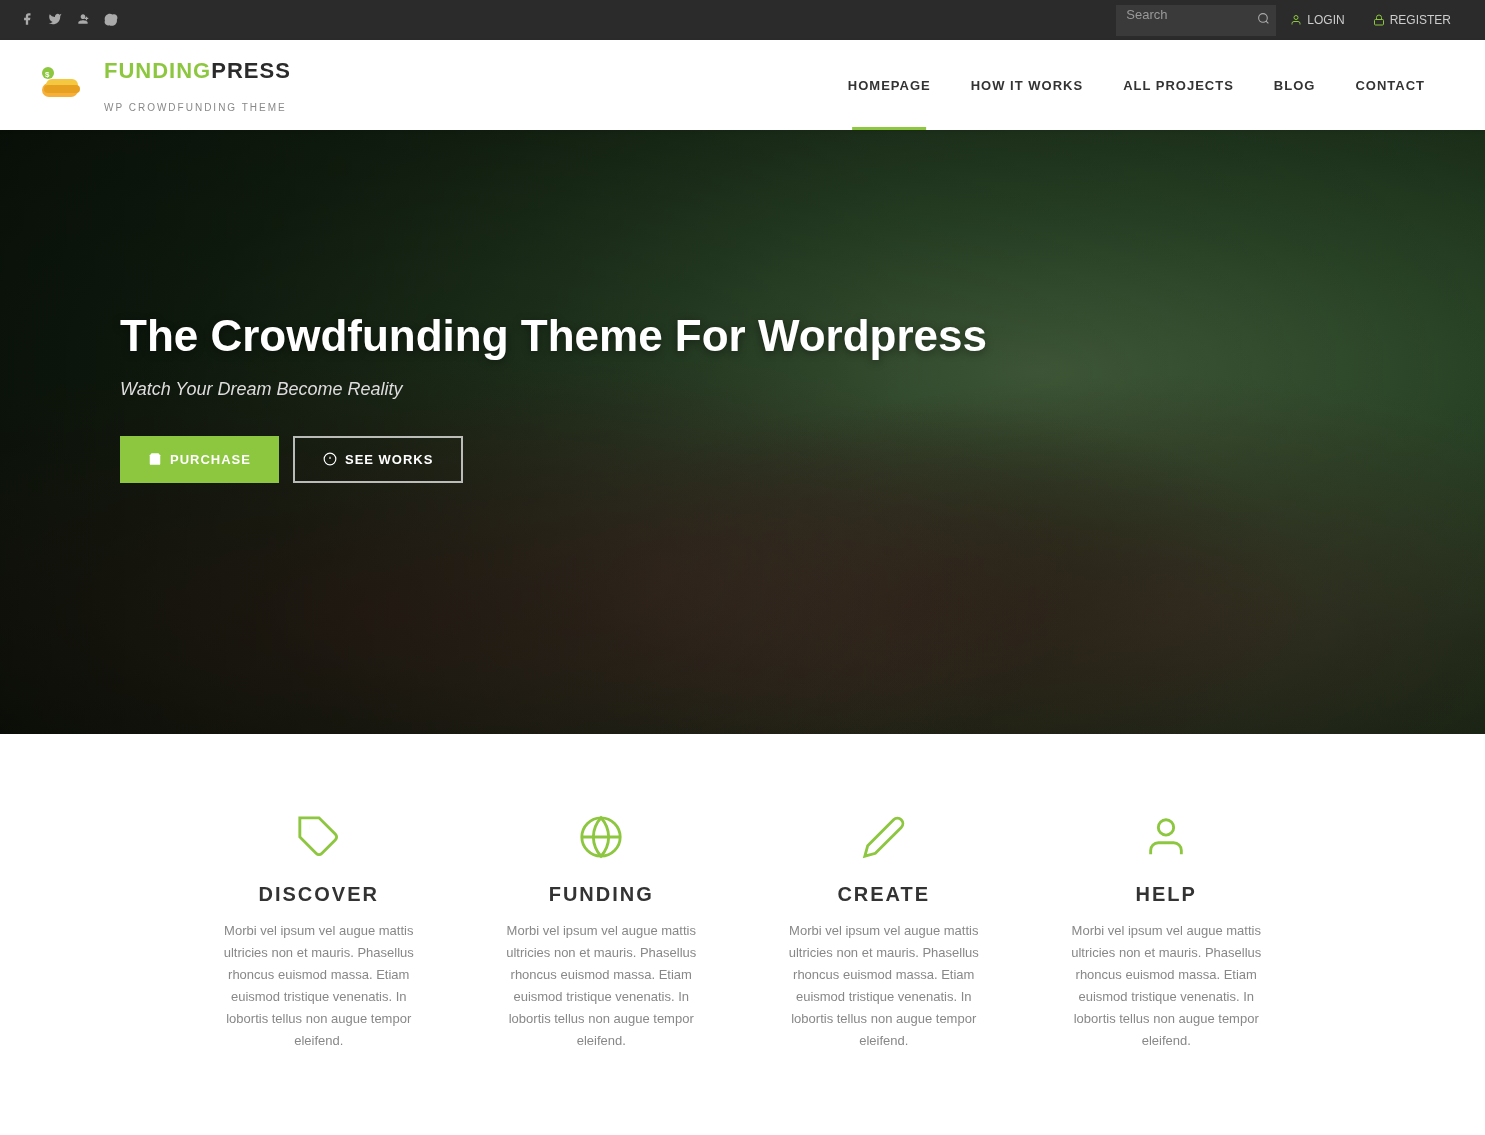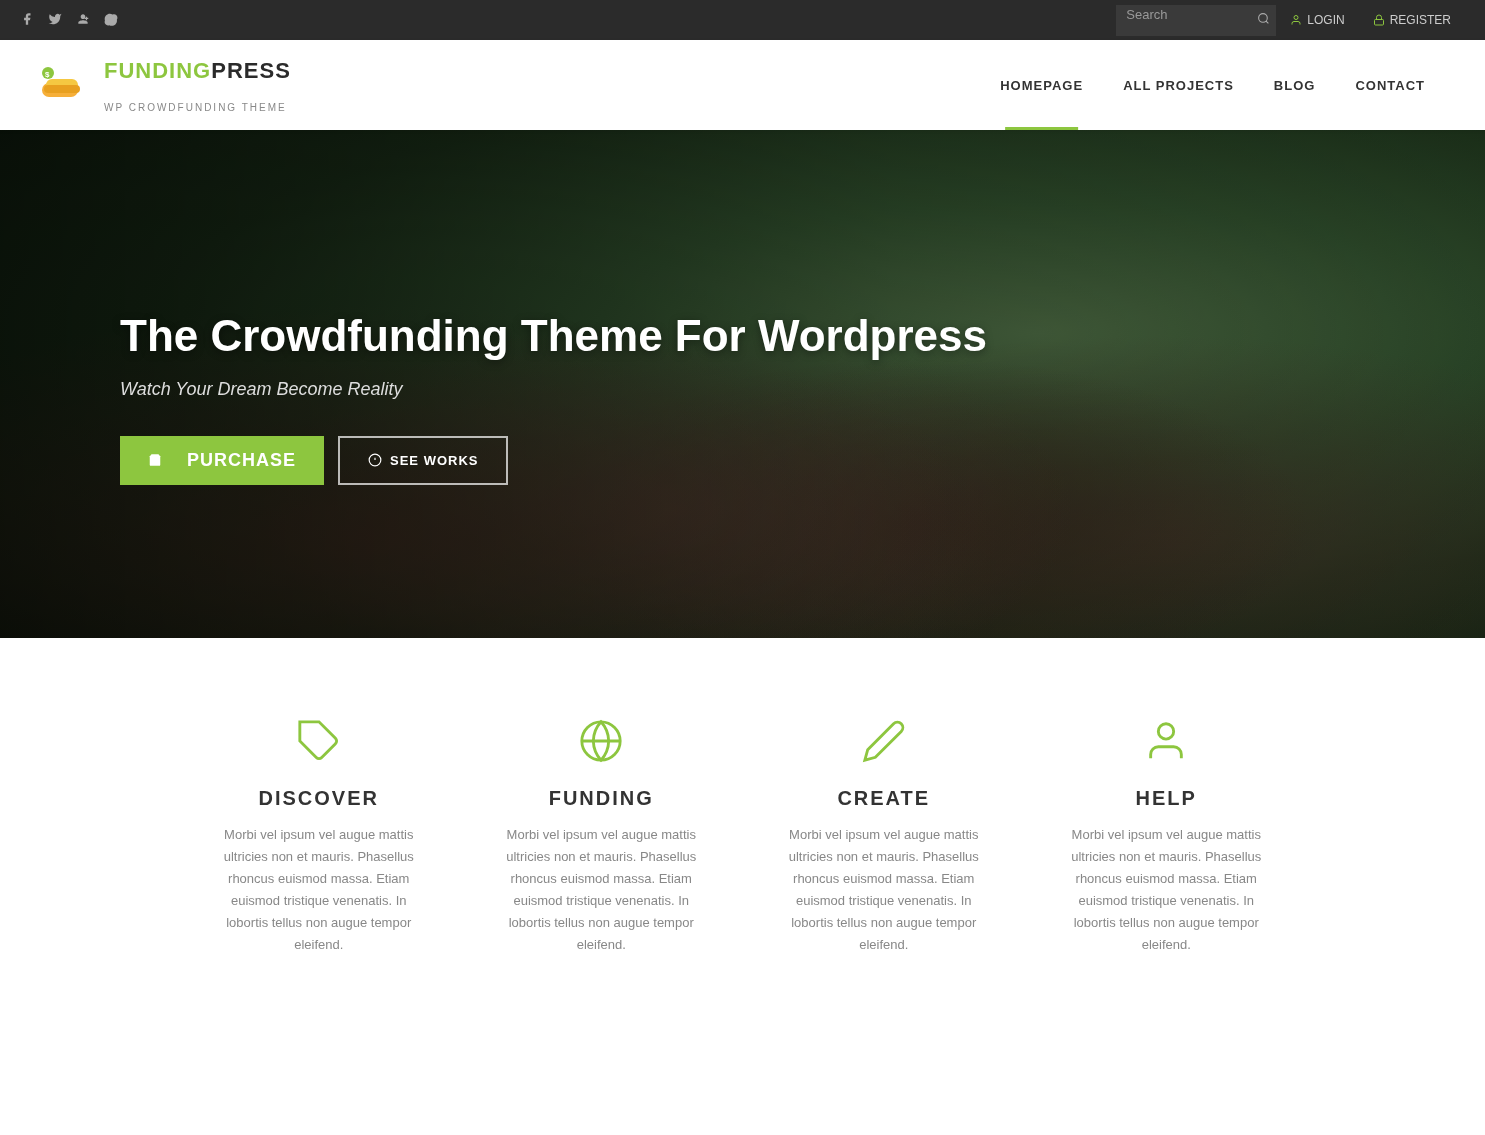--- a/index.html
+++ b/index.html
@@ -106,21 +106,21 @@
       transform: translateX(-50%);
       width: 60%;
       height: 3px;
       background: #8dc63f;
     }
 
     
     .hero {
       position: relative;
       width: 100%;
-      height: 508px;
+      height: 604px;
       overflow: hidden;
       background: #1a1a1a;
     }
     .hero-bg {
       position: absolute;
       inset: 0;
       background: linear-gradient(
         to right,
         rgba(0,0,0,0.55) 0%,
         rgba(0,0,0,0.2) 60%,
@@ -165,27 +165,27 @@
       font-size: 18px;
       margin-bottom: 36px;
       font-style: italic;
     }
     .hero-buttons { display: flex; gap: 14px; }
     .btn-purchase {
       background: #8dc63f;
       color: #fff;
       border: none;
       padding: 14px 28px;
-      font-size: 18px;
+      font-size: 13px;
       font-weight: 700;
       letter-spacing: 1px;
       cursor: pointer;
       display: flex;
       align-items: center;
-      gap: 25px;
+      gap: 8px;
     }
     .btn-seemore {
       background: transparent;
       color: #fff;
       border: 2px solid rgba(255,255,255,0.7);
       padding: 14px 28px;
       font-size: 13px;
       font-weight: 700;
       letter-spacing: 1px;
       cursor: pointer;
@@ -297,20 +297,21 @@
     </svg>
     <div class="logo-text">
       <div class="logo-main">
         <span>FUNDING</span><span>PRESS</span>
       </div>
       <div class="logo-sub">WP CROWDFUNDING THEME</div>
     </div>
   </div>
   <nav class="nav">
     <a class="nav-item active">HOMEPAGE</a>
+    <a class="nav-item">HOW IT WORKS</a>
     <a class="nav-item">ALL PROJECTS</a>
     <a class="nav-item">BLOG</a>
     <a class="nav-item">CONTACT</a>
   </nav>
 </div>
 
 <div class="hero">
   <div class="hero-photo"></div>
   <div class="hero-bg"></div>
   <div class="hero-content">

